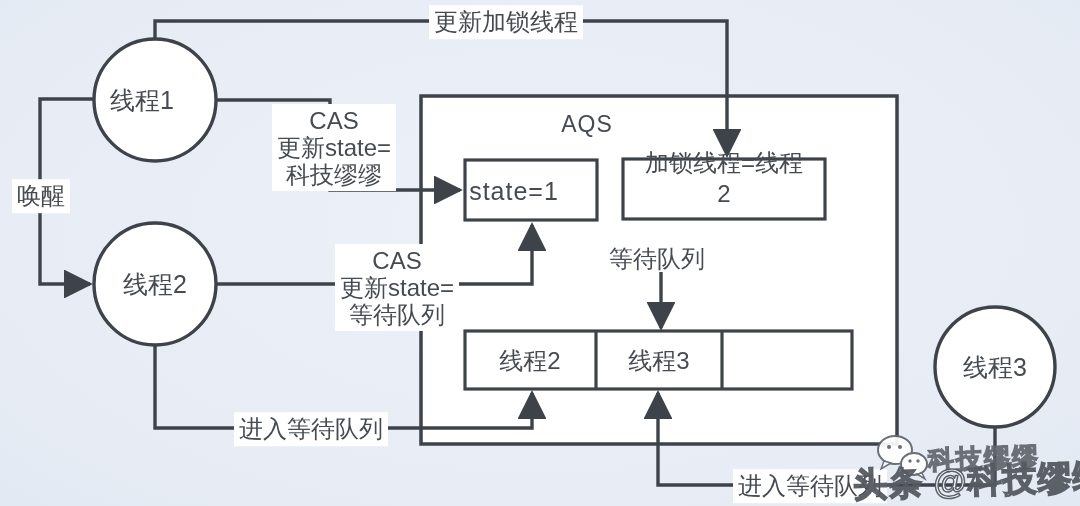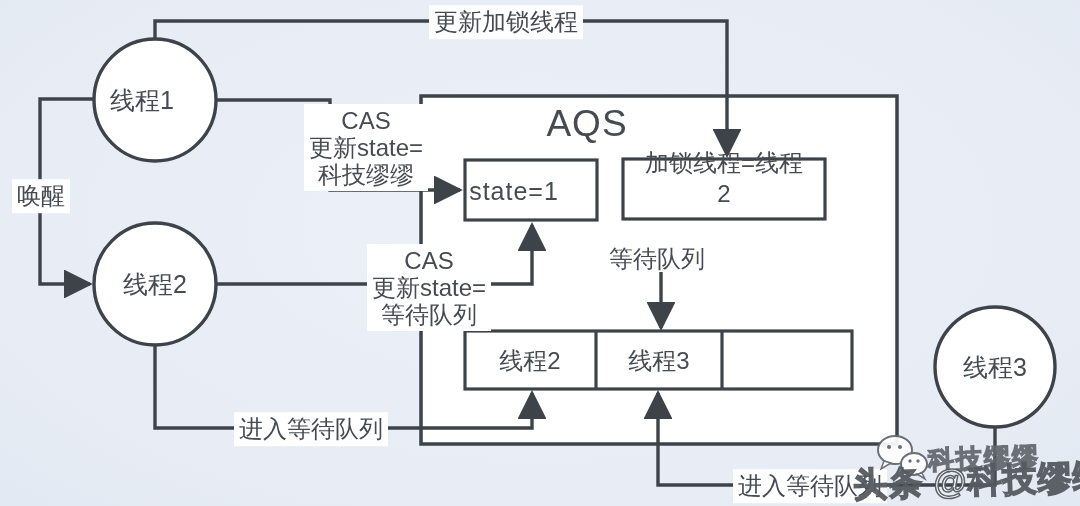--- a/index.html
+++ b/index.html
@@ -18,24 +18,23 @@
     line-height:1.15;
     white-space:nowrap;
     transform:translate(-50%,-50%);
     text-align:center;
   }
   .whitebg{background:#ffffff;padding:3px 5px;}
   .multiline{
     transform:translateX(-50%);
     line-height:27px;
     white-space:nowrap;
-    margin-left:32px;
   }
   .node-label{font-size:25px;}
-  .aqs-title{font-size:37px;letter-spacing:1px;}
+  .aqs-title{font-size:23px;letter-spacing:1px;}
   .state-label{font-size:25px;letter-spacing:1px;}
   .locked-label{
     position:absolute;
     transform:translateX(-50%);
     width:170px;
     text-align:center;
     font-size:24px;
     line-height:31px;
     color:#464b52;
     white-space:normal;

